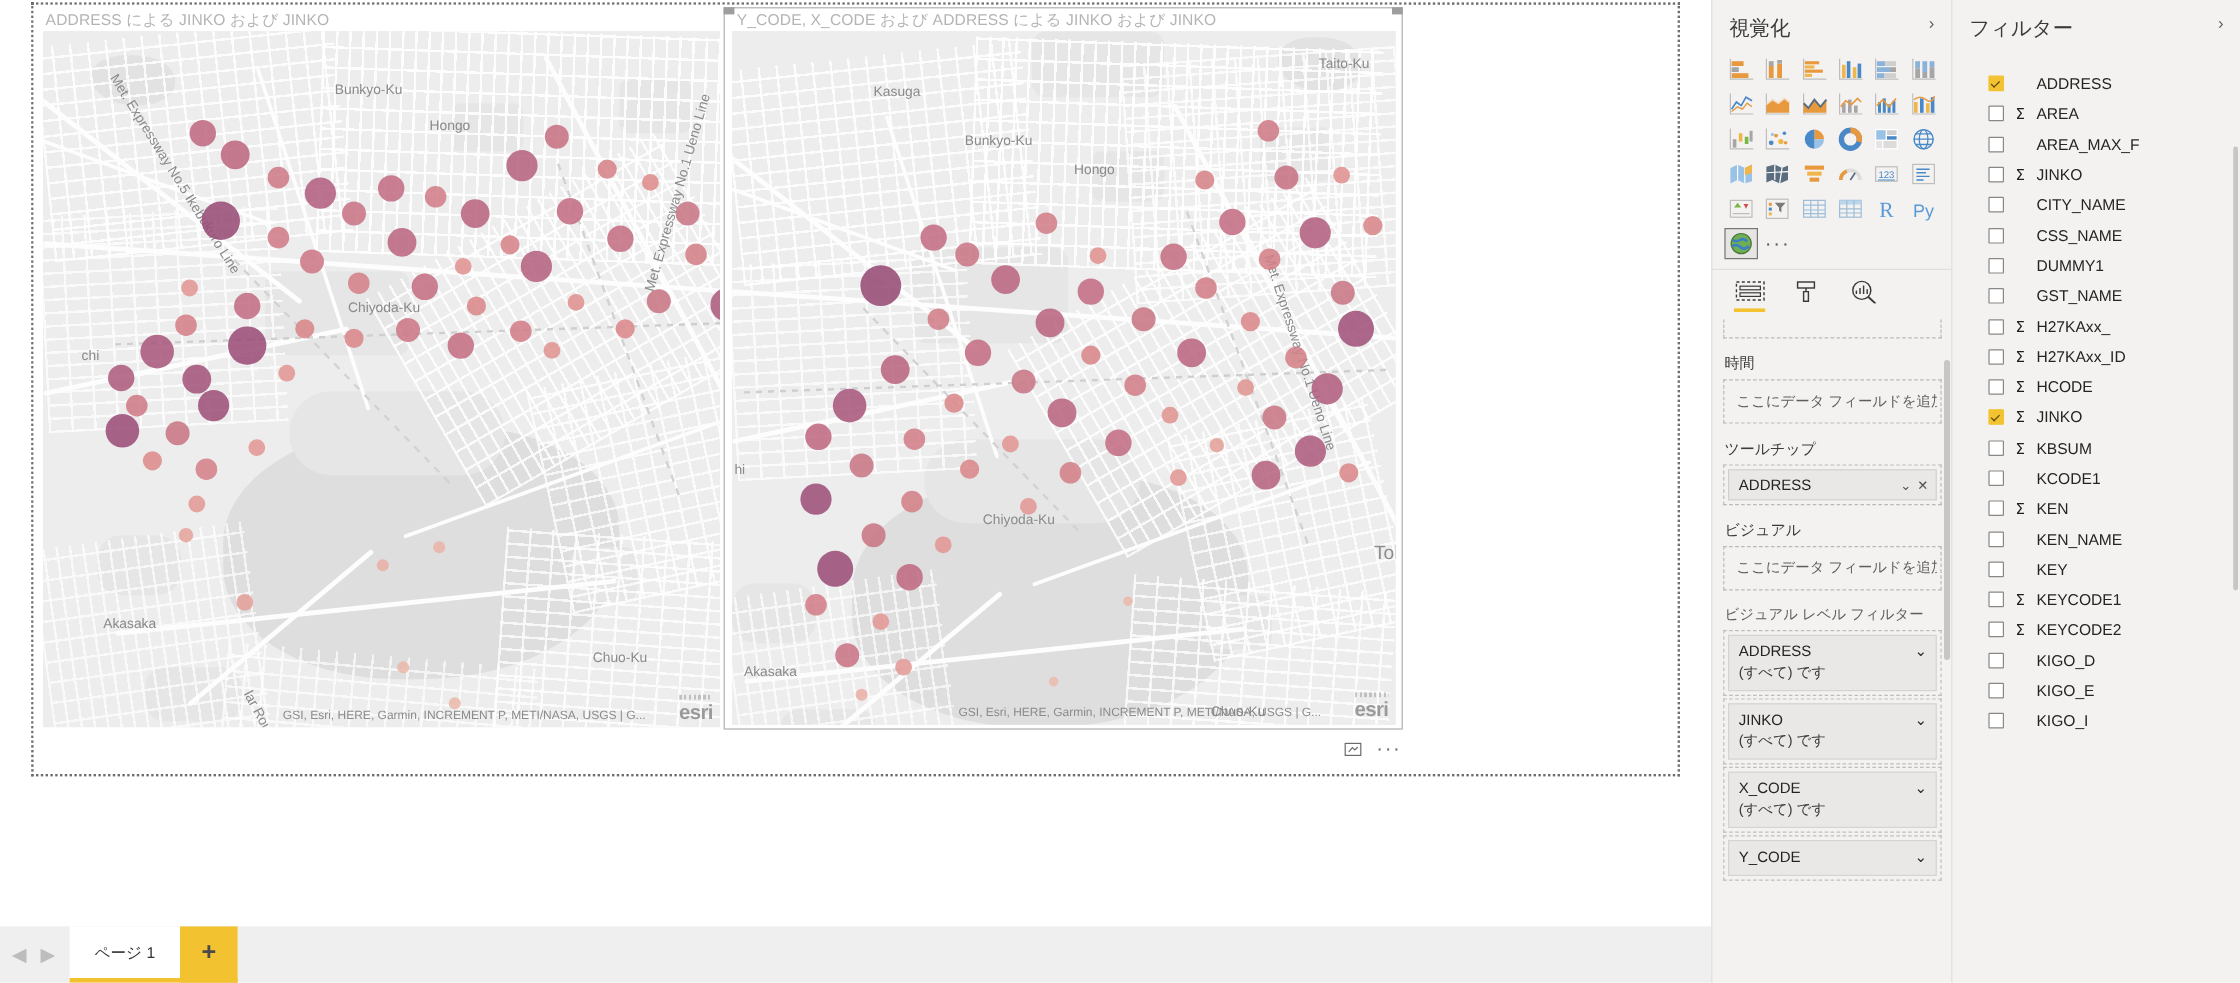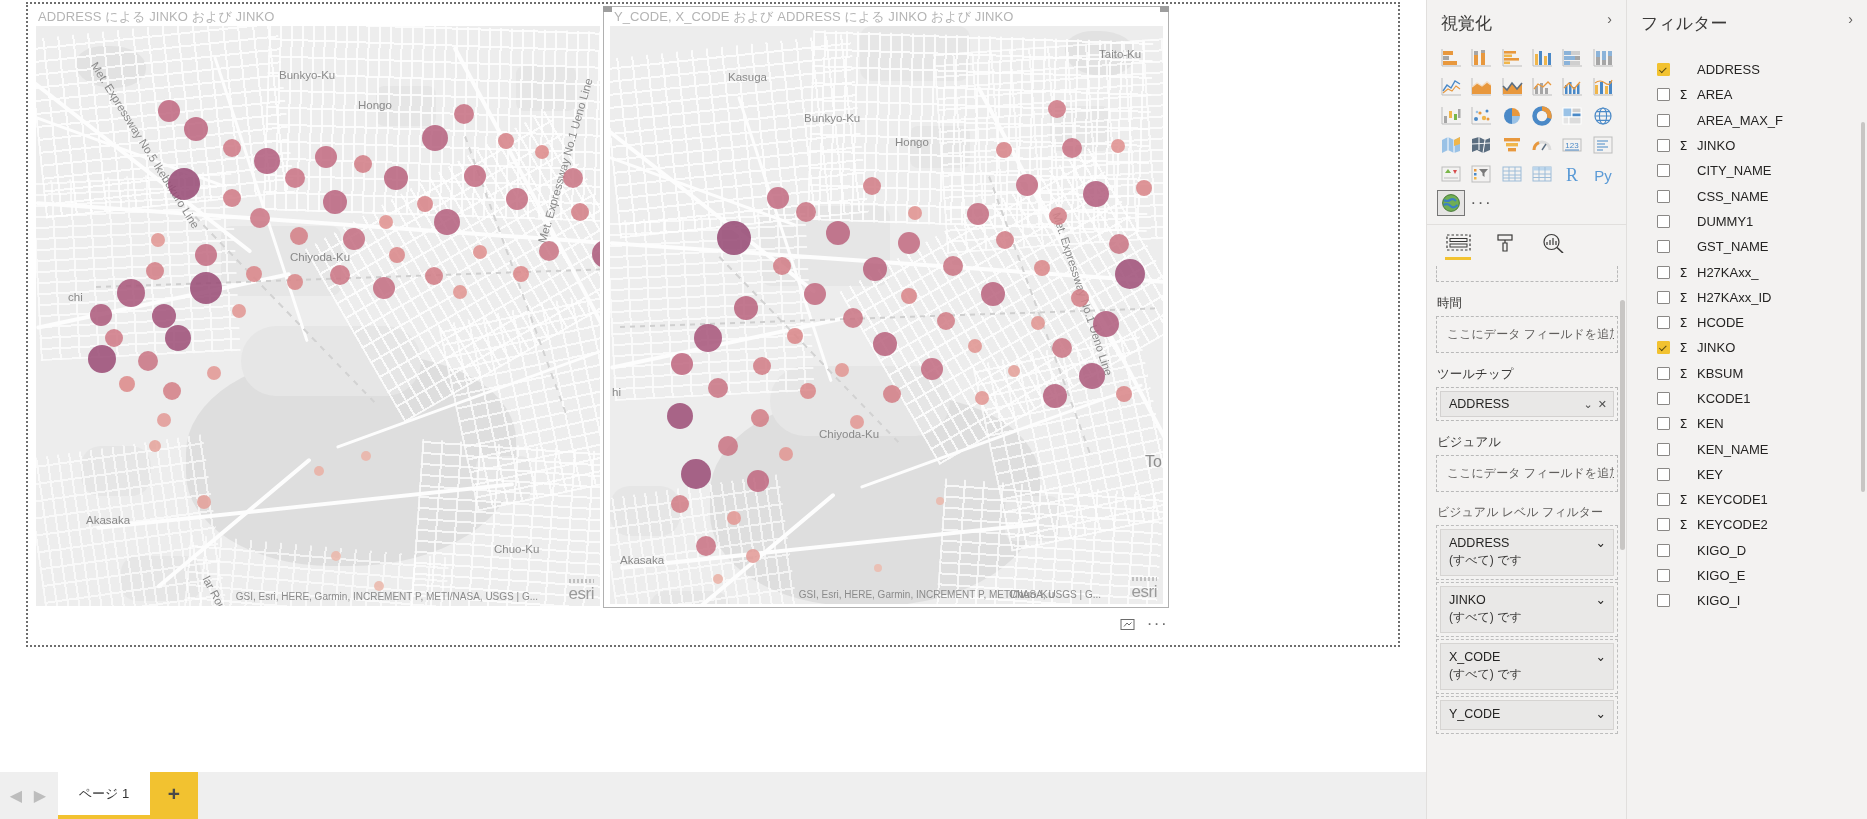--- a/index.html
+++ b/index.html
@@ -114,21 +114,21 @@
     right: 62px; bottom: 4px;
     font-size: 10px;
     color: #8b8b8b;
     white-space: nowrap;
     z-index: 7;
   }
   .esri-logo {
     position: absolute;
     right: 6px; bottom: 2px;
     font-size: 17px;
-    font-weight: normal;
+    font-weight: bold;
     color: #9a9a9a;
     letter-spacing: -0.5px;
     z-index: 7;
     font-family: "Liberation Sans", sans-serif;
   }
   .esri-logo::after {
     content: "";
     position: absolute;
     left: 0; top: -5px;
     width: 100%; height: 4px;

